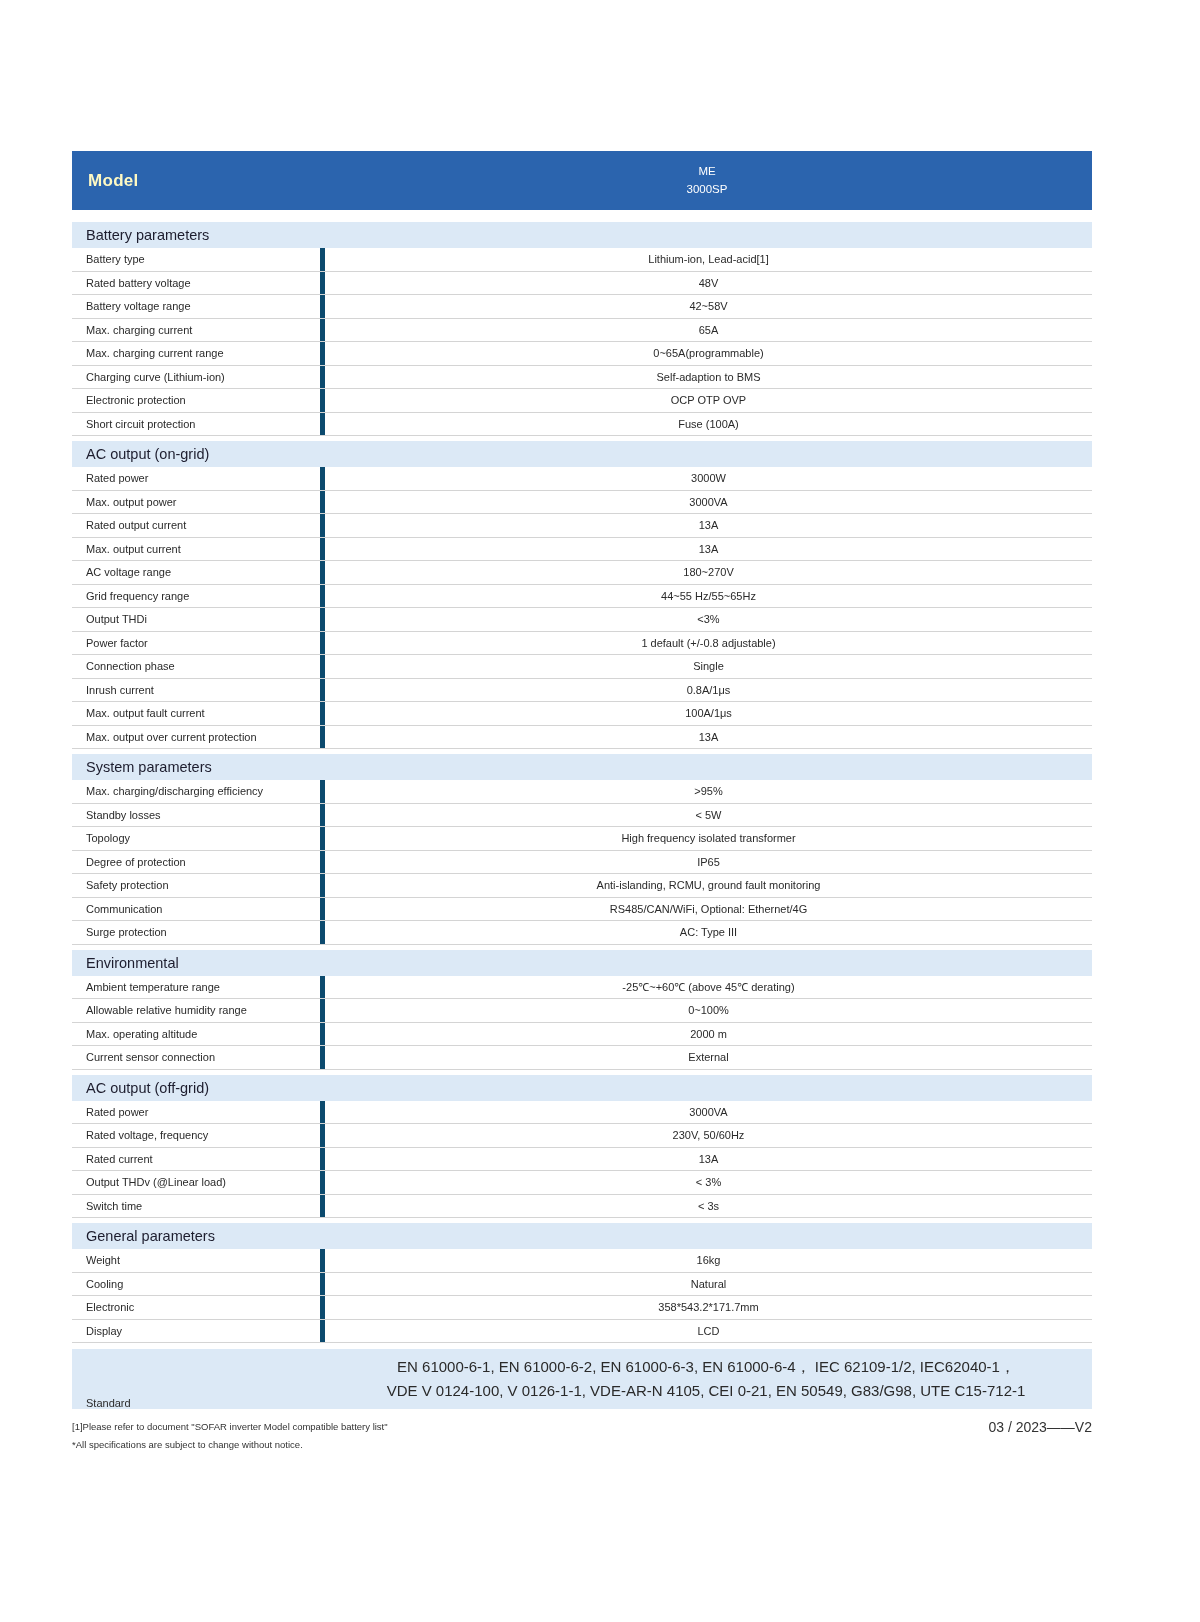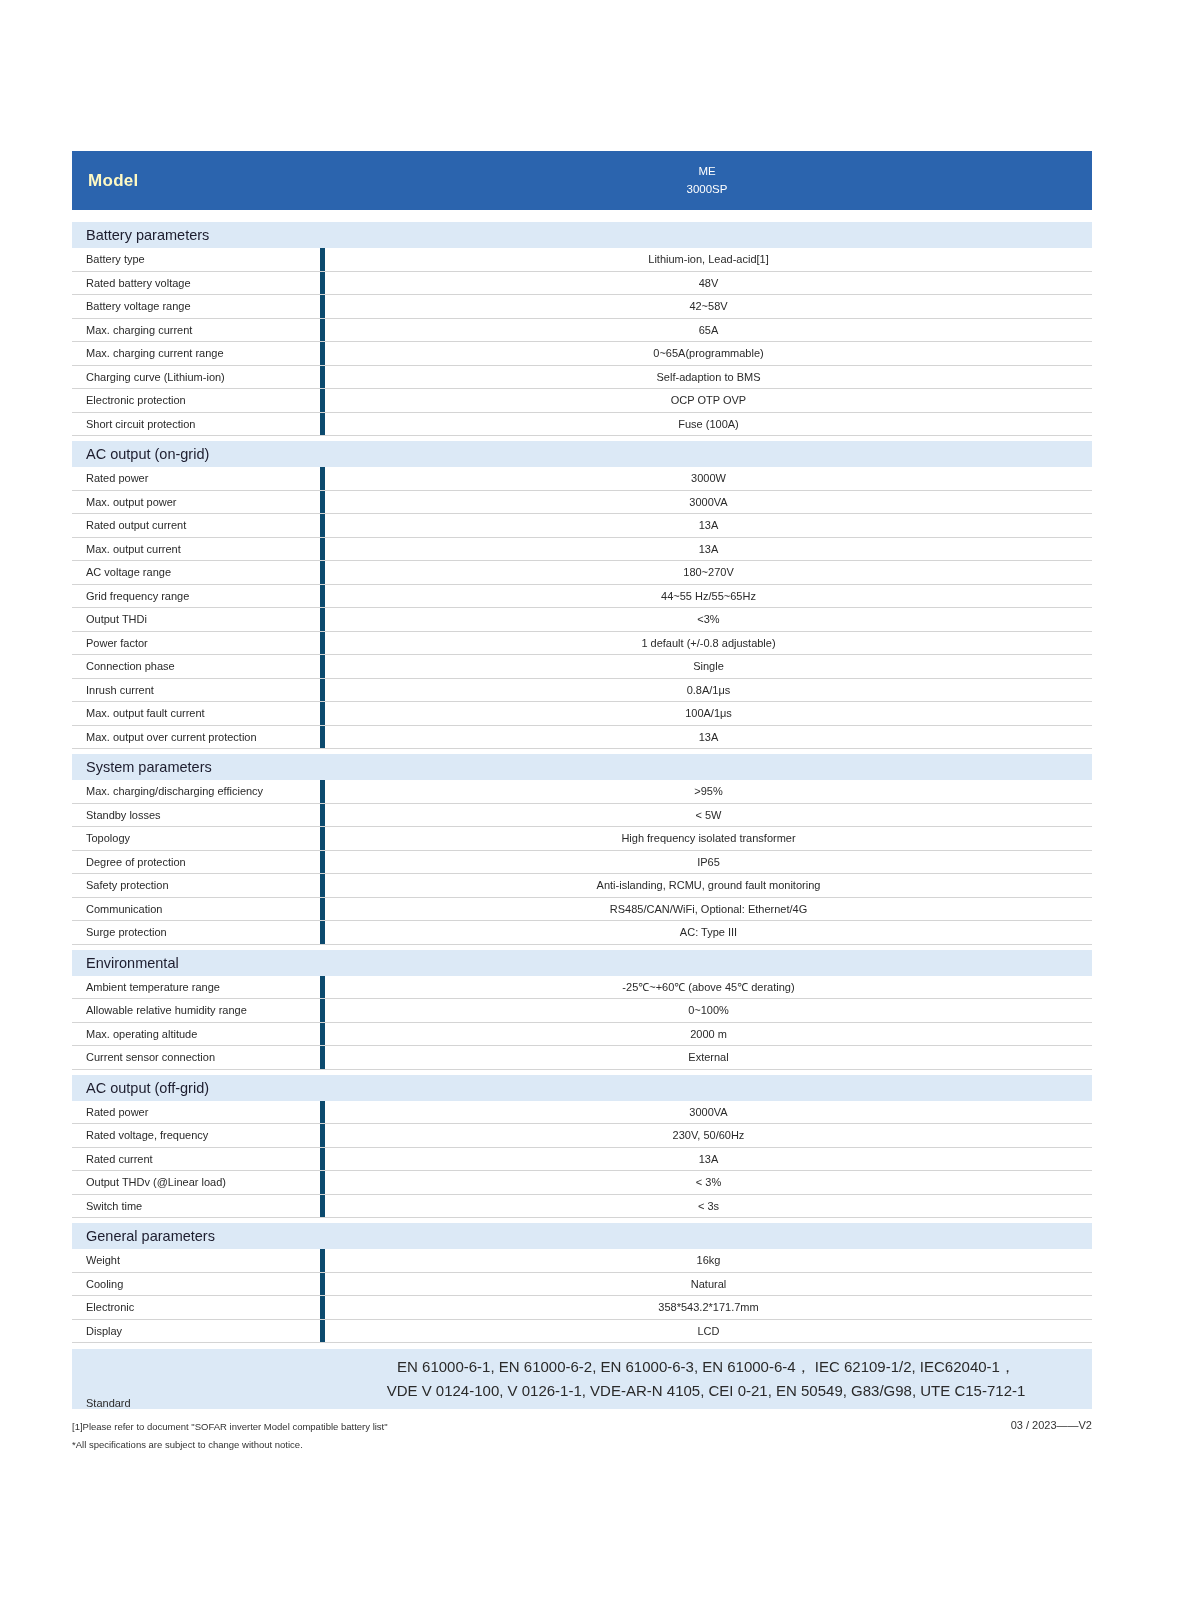--- a/index.html
+++ b/index.html
@@ -65,21 +65,21 @@
     white-space:pre-line; padding:6px 0;
   }
 
   
   .footnotes {
     margin-top:9px;
     display:flex; justify-content:space-between; align-items:flex-start;
     font-size:9.5px; color:#333333;
   }
   .footnote-left div { line-height:1.9; }
-  .footnote-version { font-size:11px; color:#333333; padding-top:1px; }
+  .footnote-version { font-size:14px; color:#333333; padding-top:1px; }
 </style>
 </head>
 <body>
 
 <div class="sheet">
 
   <div class="model-header">
     <div class="model-label">Model</div>
     <div class="model-value">ME
 3000SP</div>

